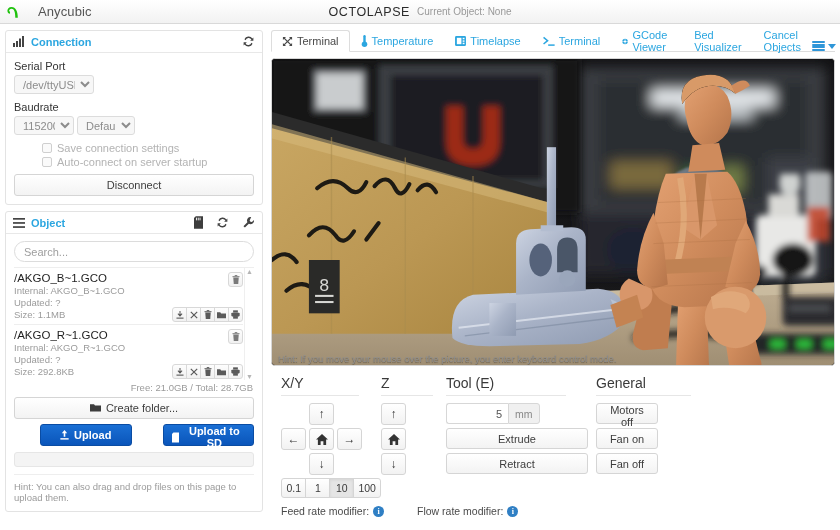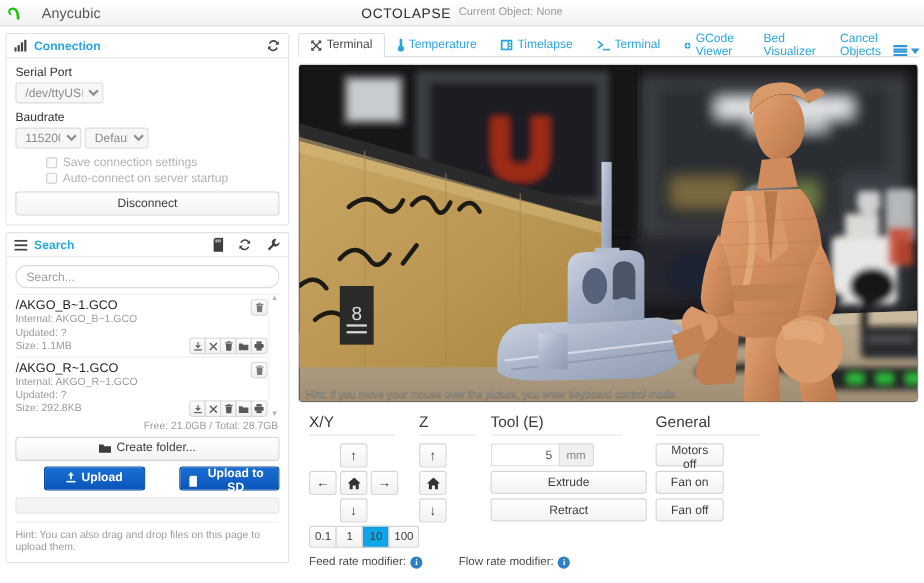--- a/index.html
+++ b/index.html
@@ -355,21 +355,21 @@
     margin-left: -1px;
     background: linear-gradient(to bottom,#ffffff,#f2f2f2);
     font-size: 10.5px;
     color: #3b3b3b;
     display: flex; align-items: center; justify-content: center;
     cursor: pointer;
   }
   .step-btn:first-child { border-radius: 3px 0 0 3px; margin-left: 0; }
   .step-btn:last-child { border-radius: 0 3px 3px 0; }
   .step-btn.active {
-    background: #0ea5e9;
+    background: #e5e5e5;
     box-shadow: inset 0 1px 3px rgba(0,0,0,.08);
   }
 
   .e-input-row { display: flex; margin-bottom: 4px; }
   .e-input {
     width: 62px; height: 21px;
     border: 1px solid #d7d7d7;
     border-right: none;
     border-radius: 3px 0 0 3px;
     text-align: right;
@@ -477,21 +477,21 @@
       </div>
     </div>
 
     <div class="panel">
       <div class="panel-head">
         <svg width="12" height="10" viewBox="0 0 12 10" class="hicon">
           <rect x="0" y="0" width="12" height="1.7" fill="#444"></rect>
           <rect x="0" y="4.1" width="12" height="1.7" fill="#444"></rect>
           <rect x="0" y="8.2" width="12" height="1.7" fill="#444"></rect>
         </svg>
-        <span class="panel-head-title">Search</span>
+        <span class="panel-head-title">Object</span>
         <div class="panel-head-icons">
           <svg width="9" height="13" viewBox="0 0 10 14" class="hicon">
             <path d="M2 0 L10 0 L10 14 L0 14 L0 2 Z" fill="#3d3d3d"></path>
             <rect x="2.2" y="1.6" width="1" height="3" fill="#fff"></rect>
             <rect x="4.2" y="1.6" width="1" height="3" fill="#fff"></rect>
             <rect x="6.2" y="1.6" width="1" height="3" fill="#fff"></rect>
           </svg>
           <svg width="13" height="13" viewBox="0 0 16 16" class="hicon">
             <path d="M3 5.2 A5.6 5.6 0 0 1 12.8 4.2 L14 3 L14 7 L10 7 L11.6 5.4 A4 4 0 0 0 4.4 6.4 Z" fill="#444"></path>
             <path d="M13 10.8 A5.6 5.6 0 0 1 3.2 11.8 L2 13 L2 9 L6 9 L4.4 10.6 A4 4 0 0 0 11.6 9.6 Z" fill="#444"></path>

